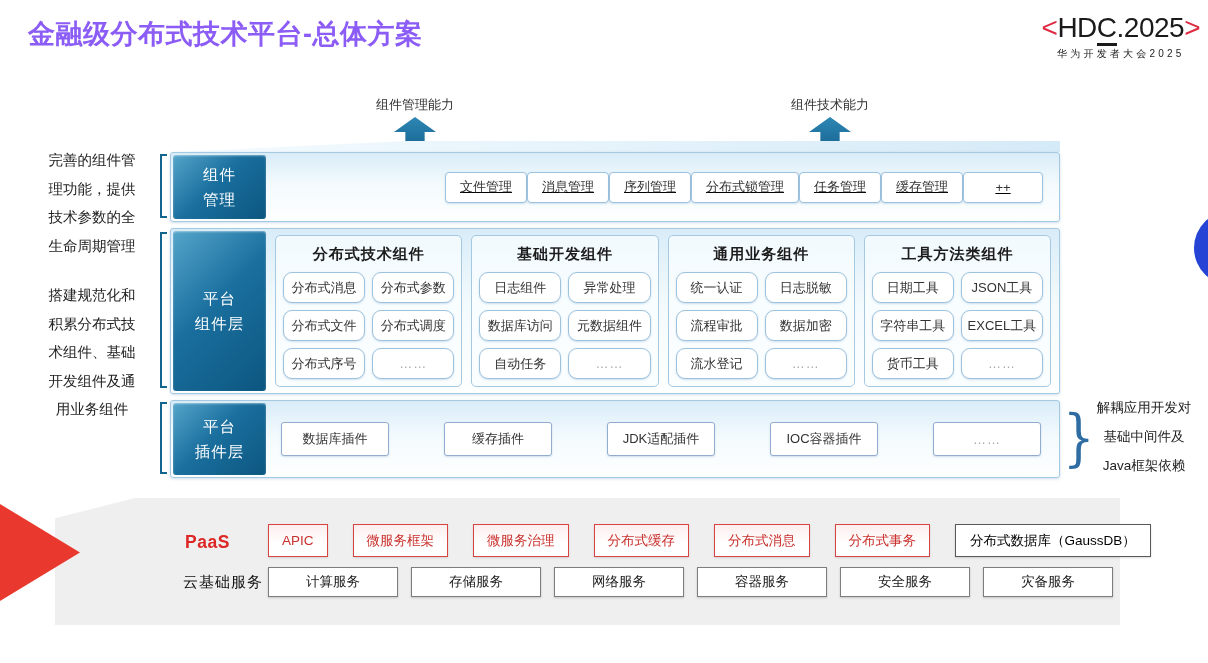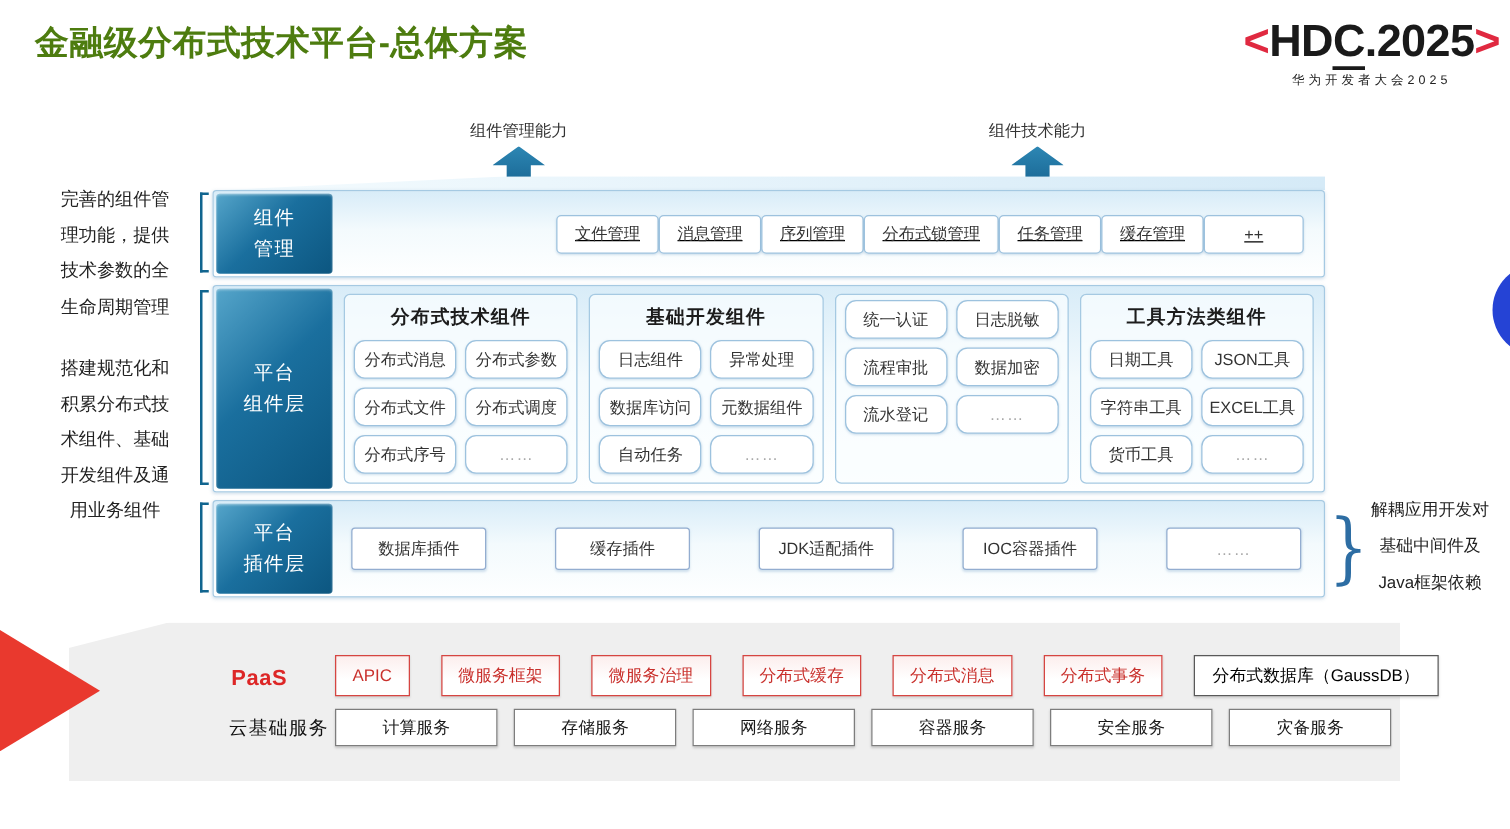--- a/index.html
+++ b/index.html
@@ -2,23 +2,23 @@
 <html><head>
 <meta charset="utf-8">
 <style>
   * { margin:0; padding:0; box-sizing:border-box; }
   html,body { width:1208px; height:663px; overflow:hidden; background:#fff;
     font-family:"Liberation Sans","DejaVu Sans",sans-serif; }
   .abs { position:absolute; }
   #stage { position:relative; width:1208px; height:663px; background:#fff; }
 
   
-  .page-title { left:28px; top:16px; font-size:27px; font-weight:bold; color:#4d7c0f; letter-spacing:.5px; }
+  .page-title { left:28px; top:16px; font-size:27px; font-weight:bold; color:#8b5cf6; letter-spacing:.5px; }
   .logo { right:8px; top:12px; text-align:center; }
-  .logo-main { font-size:36px; font-weight:bold; color:#1a1a1a; letter-spacing:-.5px; }
+  .logo-main { font-size:28px; font-weight:normal; color:#1a1a1a; letter-spacing:-.5px; }
   .logo-bracket { color:#e02940; }
   .logo-underc { border-bottom:3px solid #1a1a1a; padding-bottom:0px; }
   .logo-sub { margin-top:3px; font-size:10px; letter-spacing:3.2px; color:#222; }
 
   
   .arrow-label { top:96px; transform:translateX(-50%); font-size:13px; color:#333; white-space:nowrap; }
   .block-arrow { top:117px; width:42px; height:36px;
     background:linear-gradient(180deg,#2d87b4,#16618e);
     clip-path:polygon(50% 0,100% 42%,73% 42%,73% 100%,27% 100%,27% 42%,0 42%); }
 
@@ -159,20 +159,21 @@
         <div class="col-grid">
           <div class="item">日志组件</div>
           <div class="item">异常处理</div>
           <div class="item">数据库访问</div>
           <div class="item">元数据组件</div>
           <div class="item">自动任务</div>
           <div class="item dots">……</div>
         </div>
       </div>
       <div class="col">
+        <div class="col-title">通用业务组件</div>
         <div class="col-grid">
           <div class="item">统一认证</div>
           <div class="item">日志脱敏</div>
           <div class="item">流程审批</div>
           <div class="item">数据加密</div>
           <div class="item">流水登记</div>
           <div class="item dots">……</div>
         </div>
       </div>
       <div class="col">

